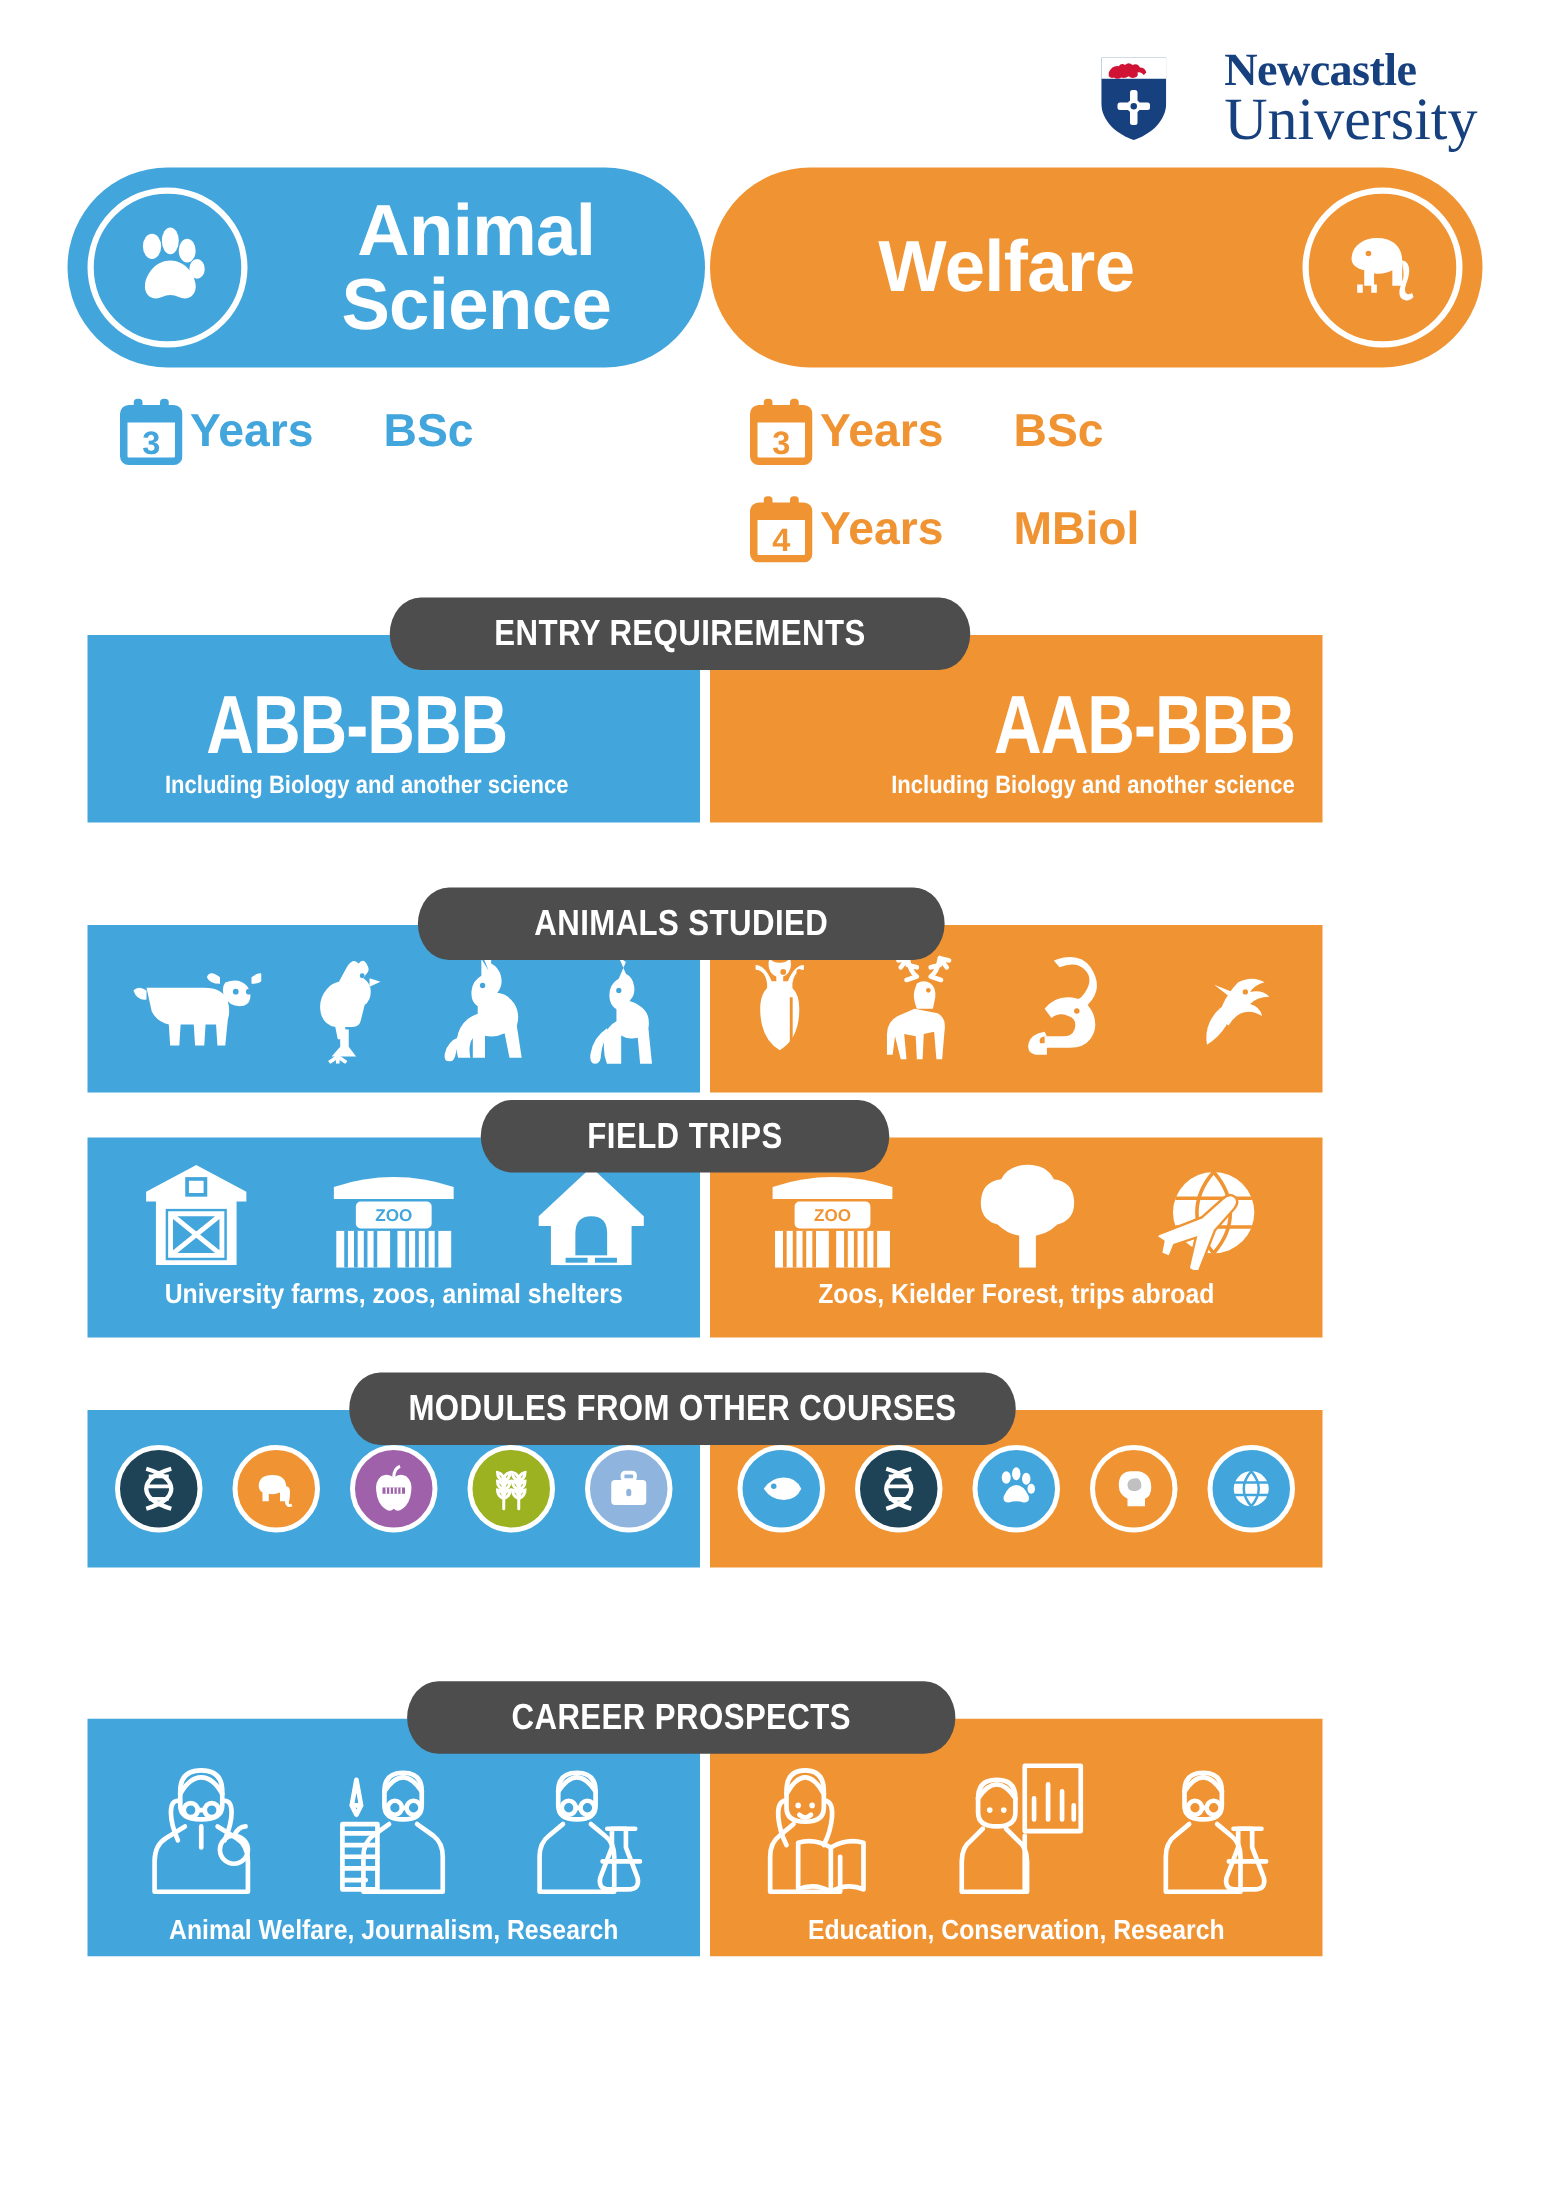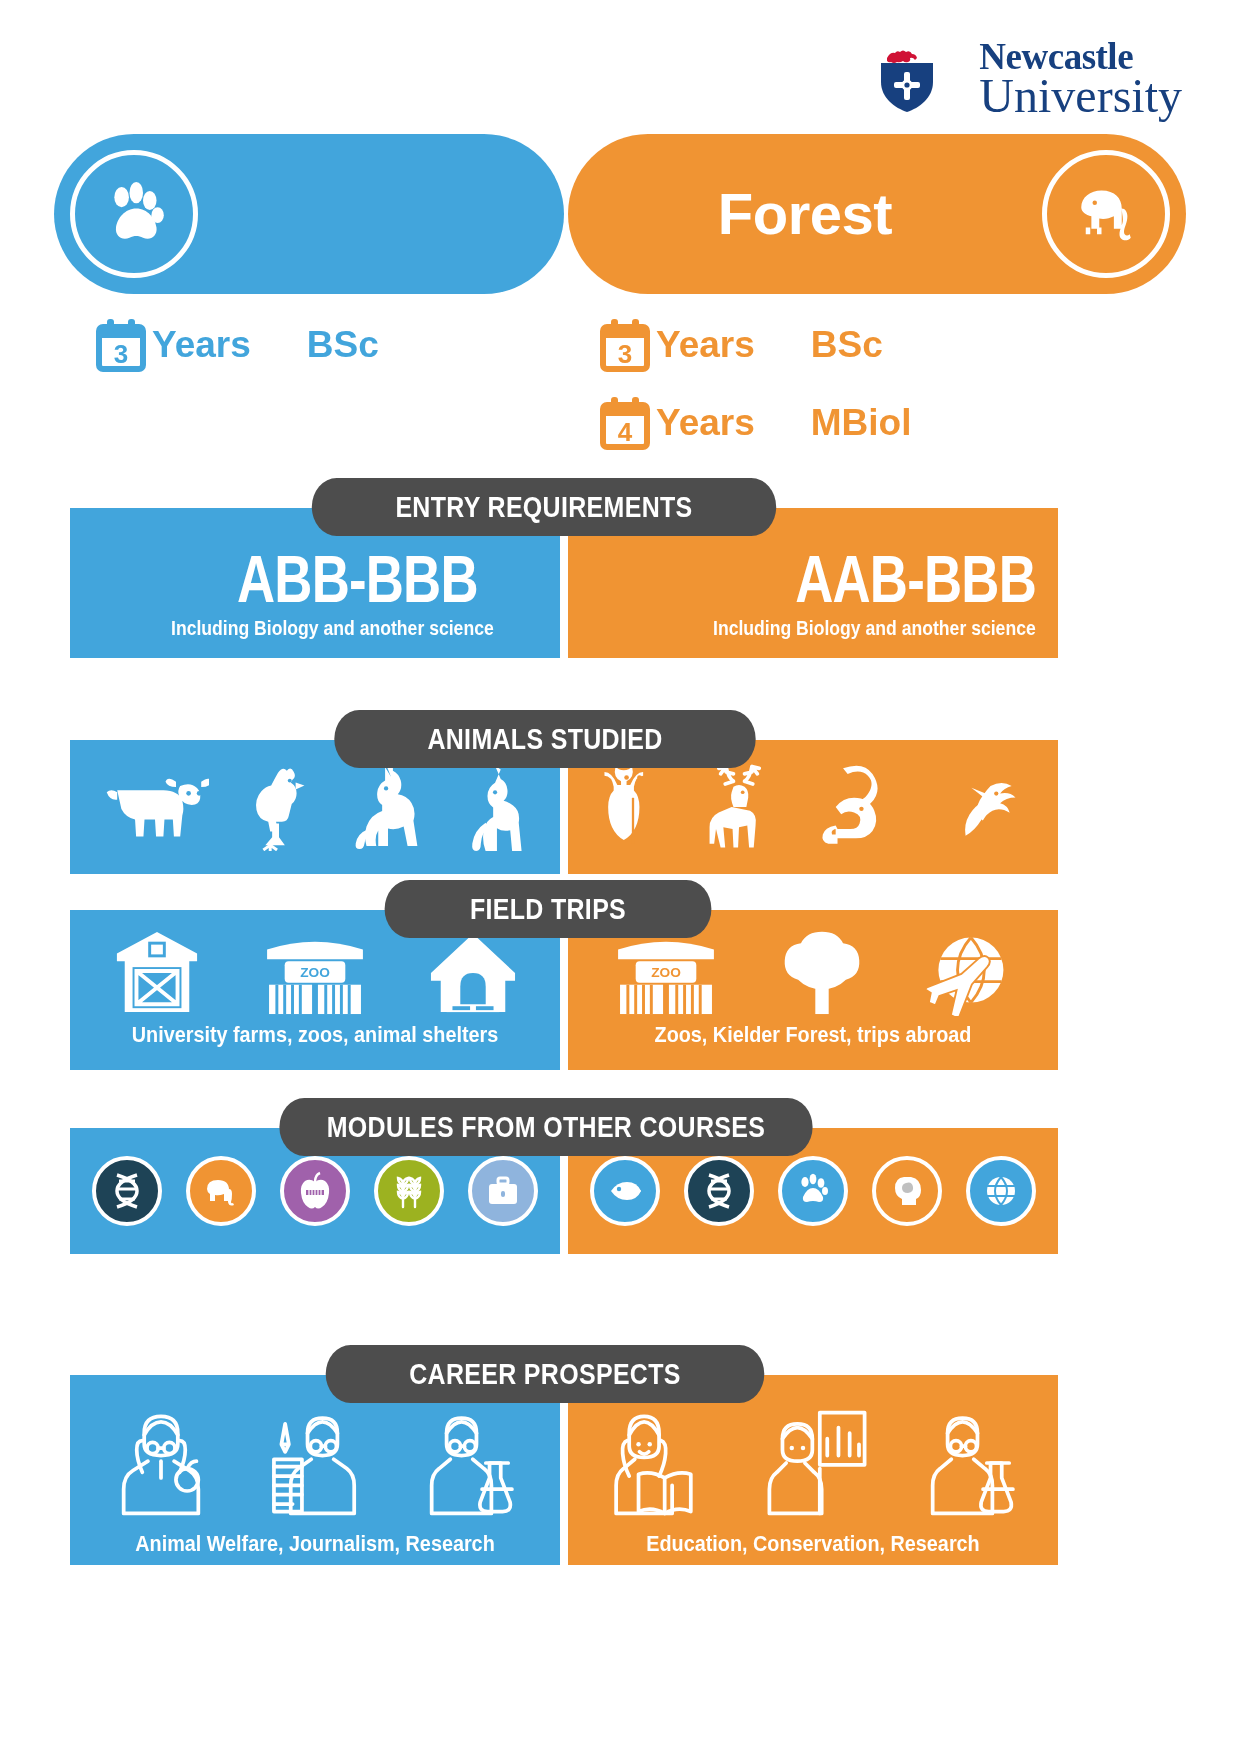--- a/index.html
+++ b/index.html
@@ -200,21 +200,21 @@
   .panel.left .grade, .panel.left .grade-sub { transform-origin: left center; }
   .panel.right .grade, .panel.right .grade-sub { transform-origin: right center; }
 
   .grade-inner {
     padding: 20px 22px 18px 22px;
     height: 150px;
     display: flex;
     flex-direction: column;
     justify-content: flex-end;
   }
-  .panel.left .grade-inner  { align-items: flex-end; }
+  .panel.left .grade-inner  { align-items: center; }
   .panel.right .grade-inner { align-items: flex-end; }
 
   
   .icon-row {
     display: flex;
     align-items: center;
     justify-content: space-around;
     height: 100%;
     padding: 0 14px;
   }
@@ -285,24 +285,28 @@
     <div class="pill pill-blue">
       <div class="circ">
         <svg viewBox="0 0 64 64">
           <ellipse cx="21" cy="17" rx="6.5" ry="9" fill="#fff"></ellipse>
           <ellipse cx="34" cy="13" rx="6" ry="9.5" fill="#fff"></ellipse>
           <ellipse cx="46" cy="20" rx="6" ry="8.5" fill="#fff"></ellipse>
           <ellipse cx="53" cy="33" rx="5.5" ry="7" fill="#fff"></ellipse>
           <path d="M34 27 c10 0 17 9 18 17 c1 8-6 12-12 9 c-4-2-8-2-12 0 c-6 3-13-1-12-9 c1-8 8-17 18-17 z" fill="#fff"></path>
         </svg>
       </div>
+      <div class="pill-title">
+        <span>Animal</span><br>
+        <span>Science</span>
+      </div>
     </div>
 
     <div class="pill pill-orange">
-      <div class="pill-title">Forest</div>
+      <div class="pill-title">Welfare</div>
       <div class="circ">
         <svg viewBox="0 0 64 64">
           <path d="M10 26 c0-9 8-15 18-15 c12 0 18 7 18 16 l0 18 l-7 0 l0-11 c-4 2-9 3-13 2 l0 9 l-7 0 l0-11 c-5-1-9-4-9-8 z
                    M46 27 c3 0 5 3 5 7 c0 6-3 10-3 14 c0 3 3 4 5 2 l1 3 c-3 4-10 3-10-3 c0-5 3-8 3-13 c0-4-1-6-1-10 z
                    M18 44 l0 6 l-4 0 l0-6 z M28 44 l0 6 l-4 0 l0-6 z" fill="#fff"></path>
           <circle cx="22" cy="22" r="2" fill="#f09433"></circle>
         </svg>
       </div>
     </div>
 

